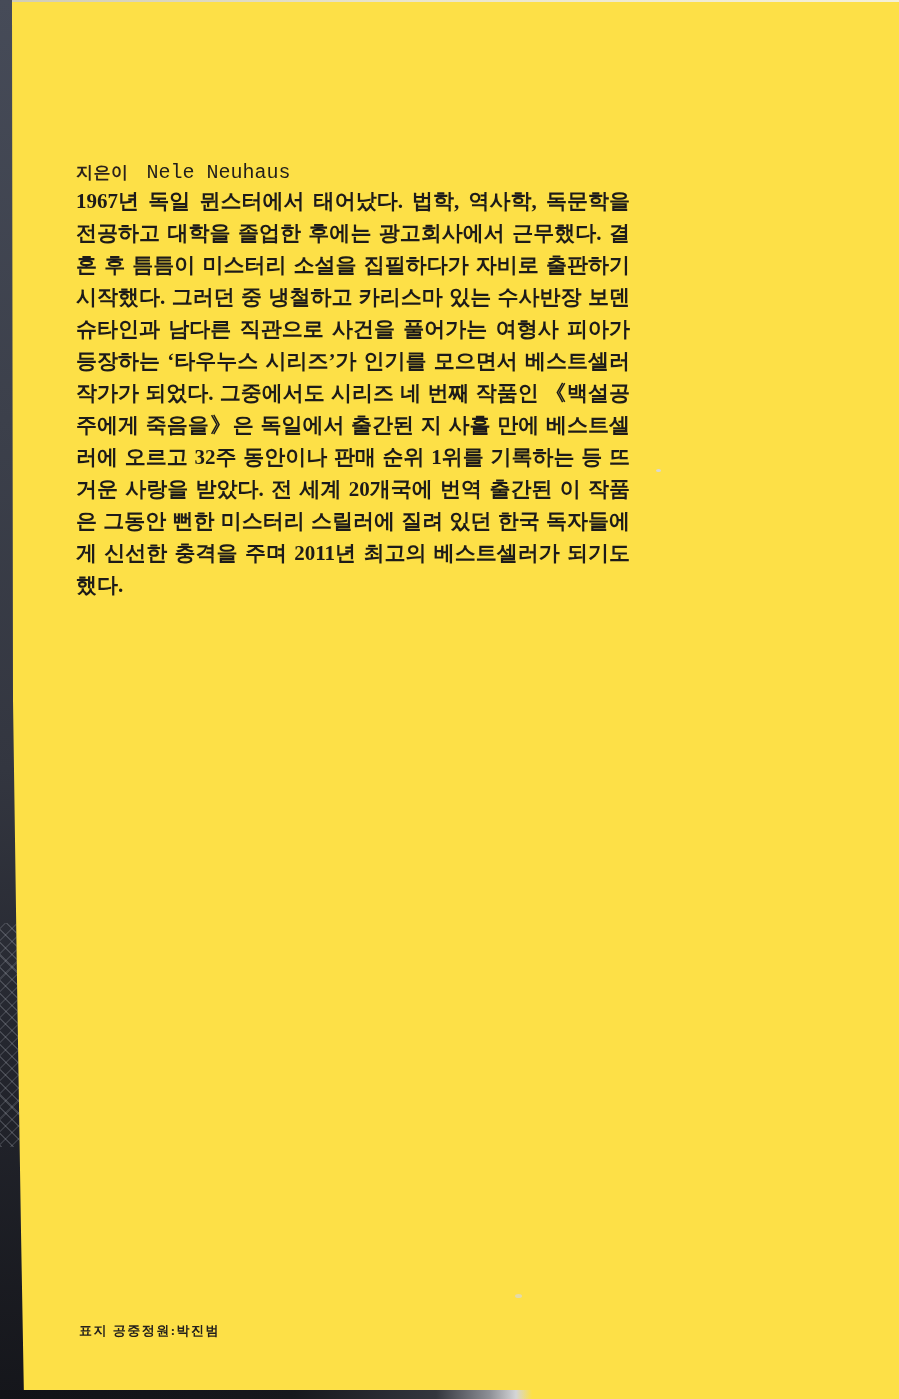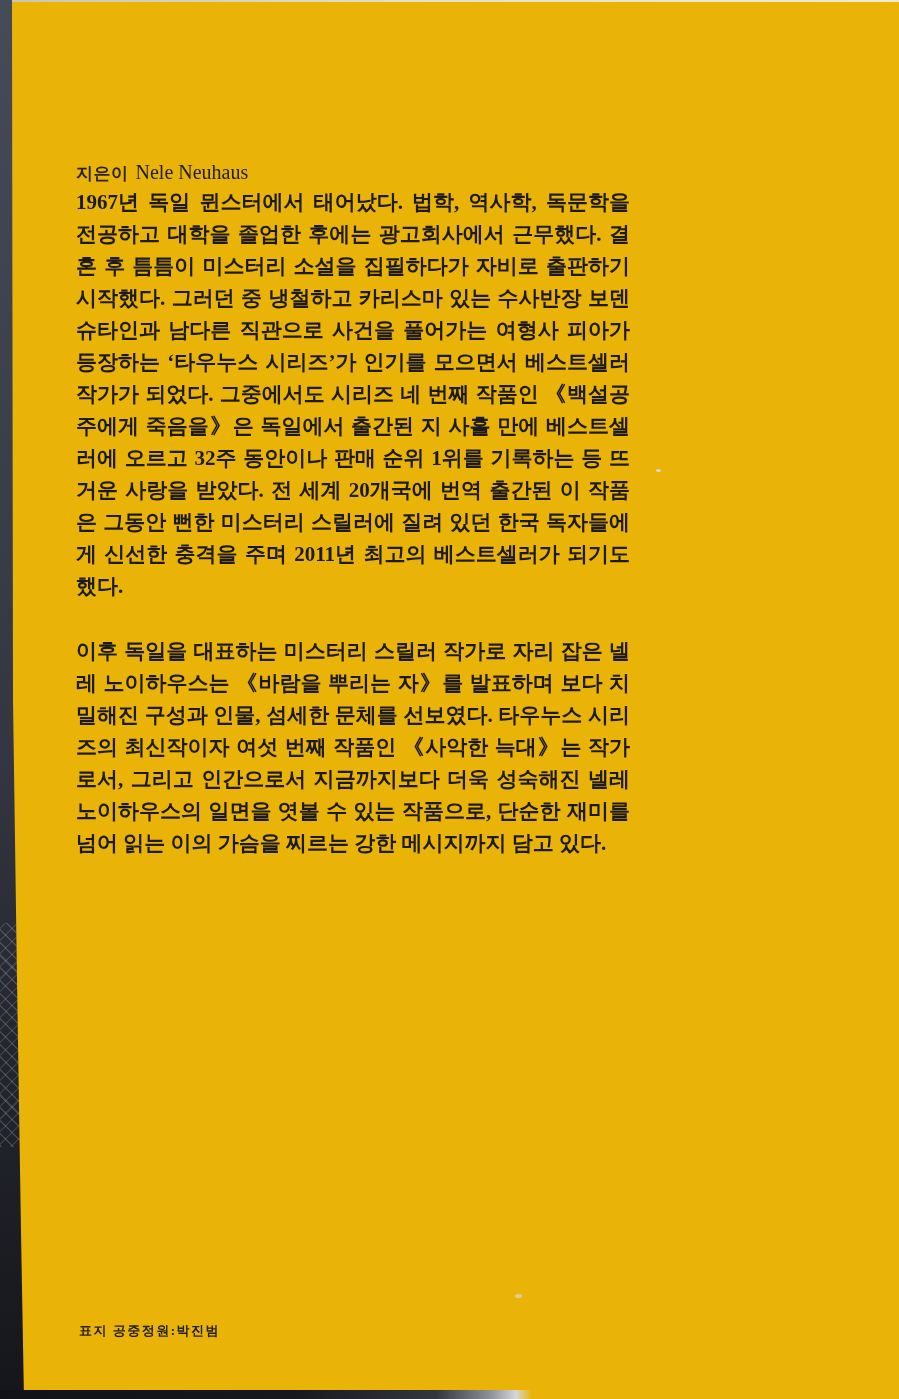--- a/index.html
+++ b/index.html
@@ -3,21 +3,21 @@
 <meta charset="utf-8">
 <style>
   html, body {
     margin: 0; padding: 0;
     width: 899px; height: 1399px;
     background: #ffffff;
   }
   .page {
     position: relative;
     width: 899px; height: 1399px;
-    background: #eab308;
+    background: #fde047;
     overflow: hidden;
     font-family: "Liberation Serif", "DejaVu Serif", serif;
   }
   .top-hairline {
     position: absolute; top: 0; left: 8px; right: 0; height: 2px;
     background: linear-gradient(90deg, #c9c9c9, #e6e6e4 45%, #f3f3f1 100%);
     opacity: .85;
   }
   .spine {
     position: absolute; top: 0; left: 0; height: 100%; width: 24px;
@@ -47,21 +47,22 @@
   .role {
     font-size: 17px; font-weight: 700; color: #2c221b;
     letter-spacing: 0.5px;
   }
   .name-ko {
     font-size: 26px; font-weight: 700; color: #94452a;
     margin-left: 9px; letter-spacing: 1px;
   }
   .name-en {
     font-size: 20px; font-weight: 400; color: #211e1c;
-    margin-left: 7px;
+    margin-left: 18px;
+    font-family: Liberation Mono, monospace;
   }
   .body {
     margin: 0; margin-top: 33px;
     font-size: 21px; line-height: 32px;
     font-weight: 700; color: #1d1b19;
     text-align: justify;
   }
   .author-block .body.first { margin-top: 1px; }
   .translator-block .body.first { margin-top: 7px; }
   .credit {
@@ -91,19 +92,18 @@
 
   <div class="speck s1"></div>
   <div class="speck s2"></div>
 
   <section class="author-block">
     <div class="section-header">
       <span class="role">지은이</span>
       <span class="name-en">Nele Neuhaus</span>
     </div>
     <p class="body first">1967년 독일 뮌스터에서 태어났다. 법학, 역사학, 독문학을 전공하고 대학을 졸업한 후에는 광고회사에서 근무했다. 결혼 후 틈틈이 미스터리 소설을 집필하다가 자비로 출판하기 시작했다. 그러던 중 냉철하고 카리스마 있는 수사반장 보덴슈타인과 남다른 직관으로 사건을 풀어가는 여형사 피아가 등장하는 ‘타우누스 시리즈’가 인기를 모으면서 베스트셀러 작가가 되었다. 그중에서도 시리즈 네 번째 작품인 《백설공주에게 죽음을》은 독일에서 출간된 지 사흘 만에 베스트셀러에 오르고 32주 동안이나 판매 순위 1위를 기록하는 등 뜨거운 사랑을 받았다. 전 세계 20개국에 번역 출간된 이 작품은 그동안 뻔한 미스터리 스릴러에 질려 있던 한국 독자들에게 신선한 충격을 주며 2011년 최고의 베스트셀러가 되기도 했다.</p>
-    <p class="body">이후 독일을 대표하는 미스터리 스릴러 작가로 자리 잡은 넬레 노이하우스는 《바람을 뿌리는 자》를 발표하며 보다 치밀해진 구성과 인물, 섬세한 문체를 선보였다. 타우누스 시리즈의 최신작이자 여섯 번째 작품인 《사악한 늑대》는 작가로서, 그리고 인간으로서 지금까지보다 더욱 성숙해진 넬레 노이하우스의 일면을 엿볼 수 있는 작품으로, 단순한 재미를 넘어 읽는 이의 가슴을 찌르는 강한 메시지까지 담고 있다.</p>
   </section>
 
 
   <div class="credit">표지 공중정원:박진범</div>
 
 </div>
 
 </body></html>

